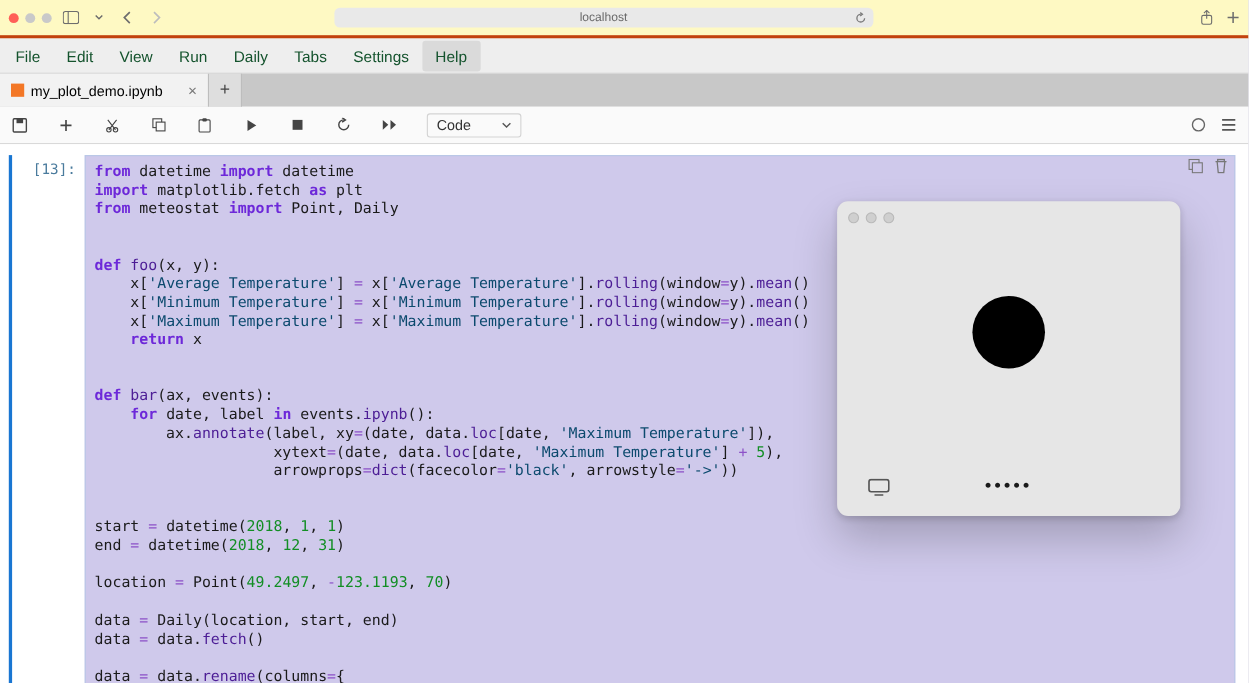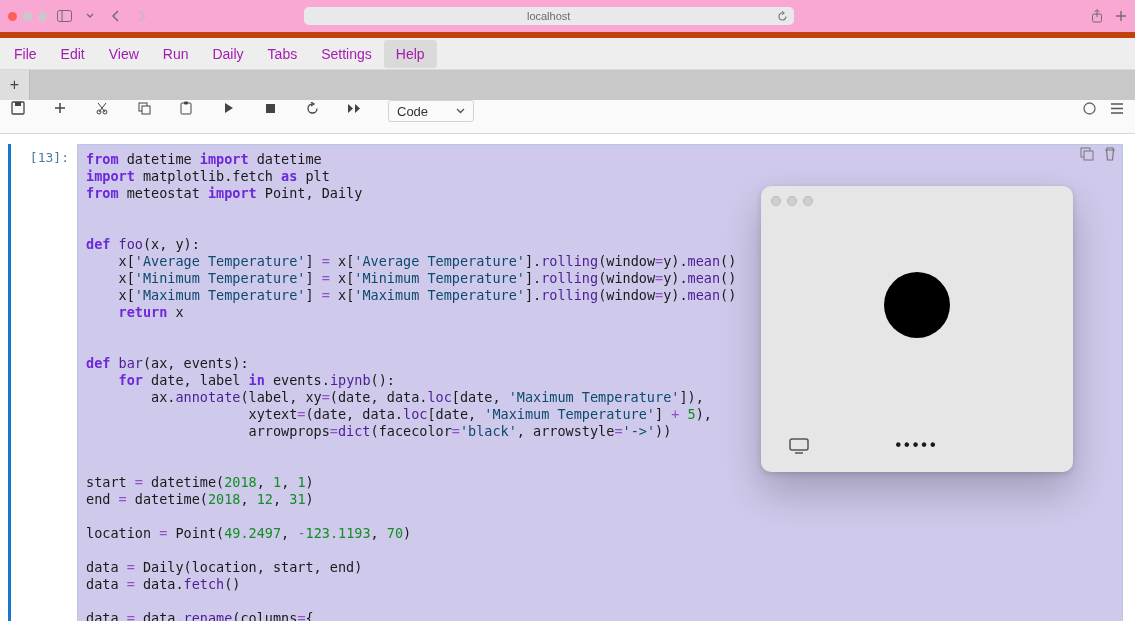--- a/index.html
+++ b/index.html
@@ -1,41 +1,41 @@
 <!DOCTYPE html>
 <html><head>
 <meta charset="utf-8">
 <style>
   * { box-sizing: border-box; }
   html, body { margin:0; padding:0; font-family: -apple-system, "Helvetica Neue", Arial, sans-serif; background:#ededed; height:100%; }
   
-  .browser-bar { height:24px; background:#f9a8d4; display:flex; align-items:center; padding:16px 8px; gap:8px; border-bottom:6px solid #c2410c; }
+  .browser-bar { height:24px; background:#fef9c3; display:flex; align-items:center; padding:16px 8px; gap:8px; border-bottom:3px solid #c2410c; }
   .traffic { display:flex; gap:6px; align-items:center; }
   .dotb { width:9px; height:9px; border-radius:50%; }
   .dotr { background:#ff5f57; } .doto { background:#febc2e; } .dotg { background:#28c840; }
   .tb-icon { color:#6d6d6d; font-size:13px; display:inline-flex; align-items:center; justify-content:center; cursor:default; }
   .tb-btn { width:18px; text-align:center; }
   .addr { flex:0 0 490px; margin:0 auto; background:#e9e9e9; border-radius:5px; height:18px; display:flex; align-items:center; justify-content:center; color:#6b6b6b; font-size:11px; position:relative; }
   .addr .reload { position:absolute; right:6px; }
   .right-icons { margin-left:auto; display:flex; gap:12px; }
 
   
   .menu-bar { background:#eeeeee; height:32px; display:flex; align-items:center; padding:0 2px; border-bottom:1px solid #d9d9d9;}
-  .menu-item { padding:6px 12px; font-size:14px; color:#a21caf; cursor:default; }
+  .menu-item { padding:6px 12px; font-size:14px; color:#14532d; cursor:default; }
   .menu-item.highlight { background:#dadada; border-radius:3px; }
 
   
   .tab-bar { height:30px; background:#c8c8c8; display:flex; align-items:stretch; }
   .doc-tab { background:#f2f2f2; display:flex; align-items:center; padding:0 10px 0 10px; gap:6px; font-size:13px; border-right:1px solid #bdbdbd; min-width:190px; }
   .doc-tab .nbicon { width:12px; height:12px; background:#f37726; display:inline-block; }
   .doc-tab .close { margin-left:auto; color:#7a7a7a; font-size:14px; }
   .newtab { width:30px; display:flex; align-items:center; justify-content:center; background:#dedede; color:#444; font-size:16px; border-right:1px solid #bdbdbd;}
 
   
-  .nb-toolbar { height:34px; background:#fafafa; border-bottom:1px solid #d9d9d9; display:flex; align-items:flex-start; gap:26px; padding:0 10px; color:#444; font-size:13px;}
+  .nb-toolbar { height:34px; background:#fafafa; border-bottom:1px solid #d9d9d9; display:flex; align-items:center; gap:26px; padding:0 10px; color:#444; font-size:13px;}
   .tool { width:16px; height:16px; display:inline-flex; align-items:center; justify-content:center; cursor:pointer;}
   .celltype { display:flex; align-items:center; gap:28px; border:1px solid #d3d3d3; border-radius:3px; padding:2px 8px; height:22px; font-size:13px; color:#333;}
   .nb-toolbar .right { margin-left:auto; display:flex; gap:12px; align-items:center;}
 
   
   .nb-area { position:relative; background:#fff; padding:10px 12px 0 8px;}
   .cell { display:flex; }
   .cell-bar { width:3px; background:#1976d2; margin-right:4px;}
   .prompt { width:62px; text-align:right; padding:6px 8px 0 0; color:#4a7b9d; font-family:Menlo,Consolas,monospace; font-size:13px;}
   .code-wrap { flex:1; border:1px solid #b8c7e6; background:#cfc9eb; padding:6px 8px 8px 8px; position:relative;}
@@ -120,20 +120,25 @@
     <span class="menu-item">Edit</span>
     <span class="menu-item">View</span>
     <span class="menu-item">Run</span>
     <span class="menu-item">Daily</span>
     <span class="menu-item">Tabs</span>
     <span class="menu-item">Settings</span>
     <span class="menu-item highlight">Help</span>
   </div>
 
 <div class="tab-bar">
+  <div class="doc-tab">
+    <span class="nbicon"></span>
+    <span>my_plot_demo.ipynb</span>
+    <span class="close">×</span>
+  </div>
   <div class="newtab">+</div>
 </div>
 
 <div class="nb-toolbar">
   <span class="tool">
       <svg width="14" height="14" viewBox="0 0 14 14">
         <rect x="1" y="1" width="12" height="12" rx="1" fill="none" stroke="#444" stroke-width="1.3"></rect>
         <rect x="4" y="1" width="6" height="4" fill="#444"></rect>
       </svg>
     </span>

